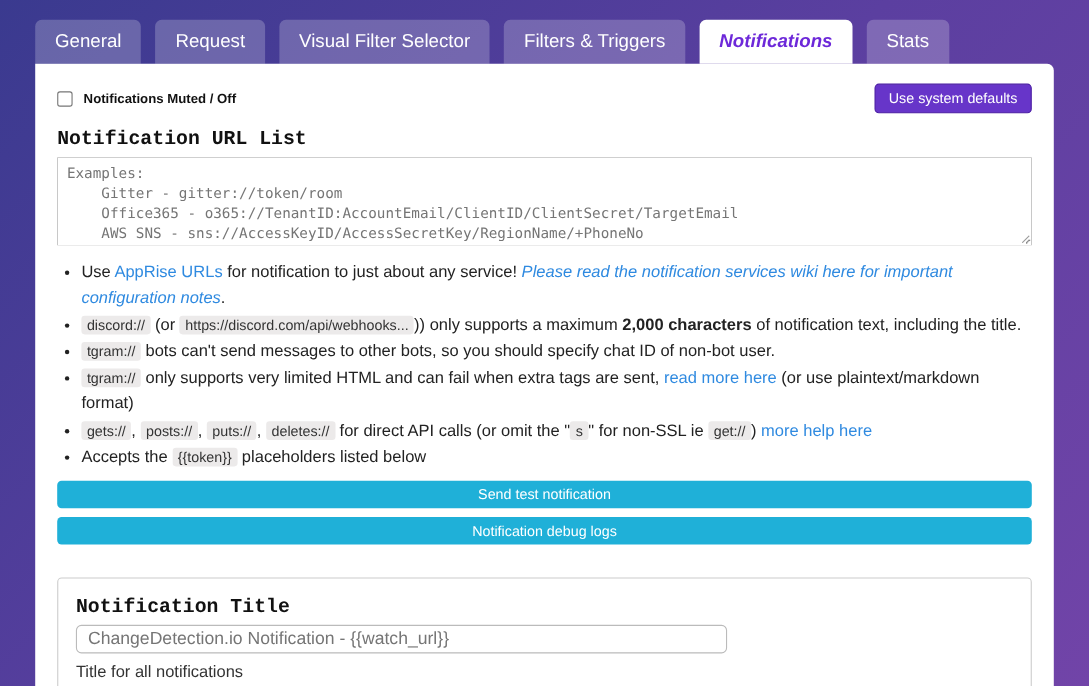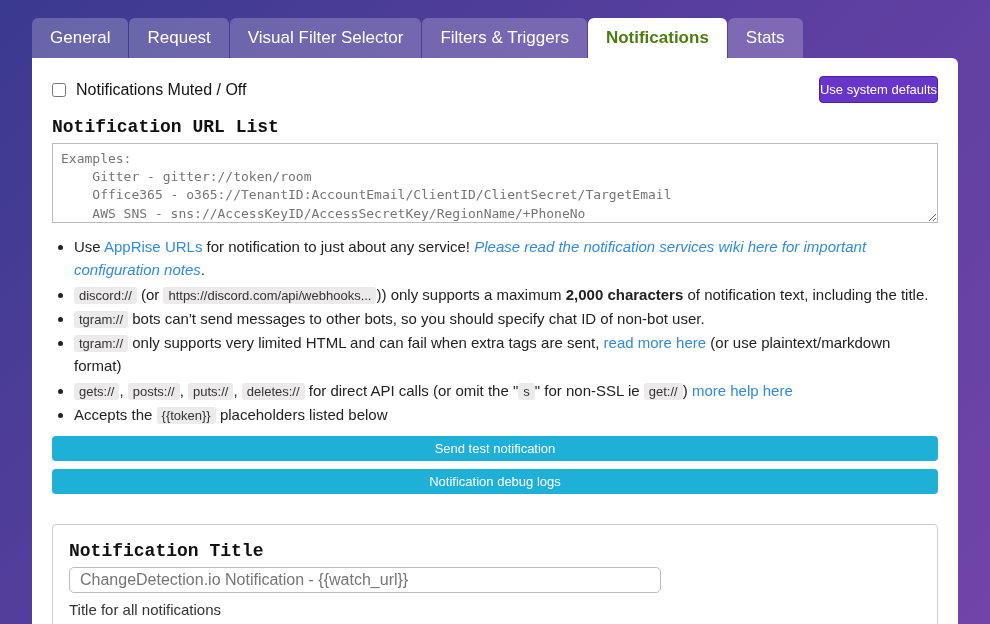--- a/index.html
+++ b/index.html
@@ -8,36 +8,37 @@
     background: linear-gradient(135deg, #3a3a8f 0%, #5b3fa0 50%, #7144a8 100%);
     width: 990px;
     height: 624px;
     overflow: hidden;
   }
   .container {
     padding: 18px 32px 0 32px;
   }
   .tabs {
     display: flex;
-    gap: 1px;
+    gap: 13px;
   }
   .tab {
     background: rgba(255,255,255,0.22);
     color: #fff;
     font-size: 17px;
     font-weight: 500;
     padding: 10px 18px;
     border-radius: 6px 6px 0 0;
     cursor: pointer;
     white-space: nowrap;
   }
   .tab.active {
     background: #fff;
-    color: #4d7c0f;
+    color: #6d28d9;
     font-weight: 600;
+    font-style: italic;
   }
   .panel {
     background: #fff;
     border-radius: 0 6px 0 0;
     padding: 18px 20px 0 20px;
     min-height: 560px;
   }
   .top-row {
     display: flex;
     justify-content: space-between;
@@ -46,32 +47,32 @@
   }
   .muted-wrap {
     display: flex;
     align-items: center;
     gap: 10px;
   }
   .muted-wrap input[type=checkbox] {
     width: 14px; height: 14px;
   }
   .muted-label {
-    font-size: 16px;
-    font-weight: 400;
+    font-size: 12px;
+    font-weight: 700;
     color: #111;
     text-align: center;
   }
   .defaults-btn {
     background: #6735c9;
     color: #fff;
     border: 1px solid #4b1fa3;
     border-radius: 4px;
     font-size: 13px;
-    padding: 5px 0;
+    padding: 5px 12px;
     cursor: pointer;
   }
   .section-label {
     font-size: 18px;
     font-weight: 700;
     color: #111;
     margin-bottom: 6px;
     font-family: Liberation Mono, monospace;
   }
   textarea.url-list {

